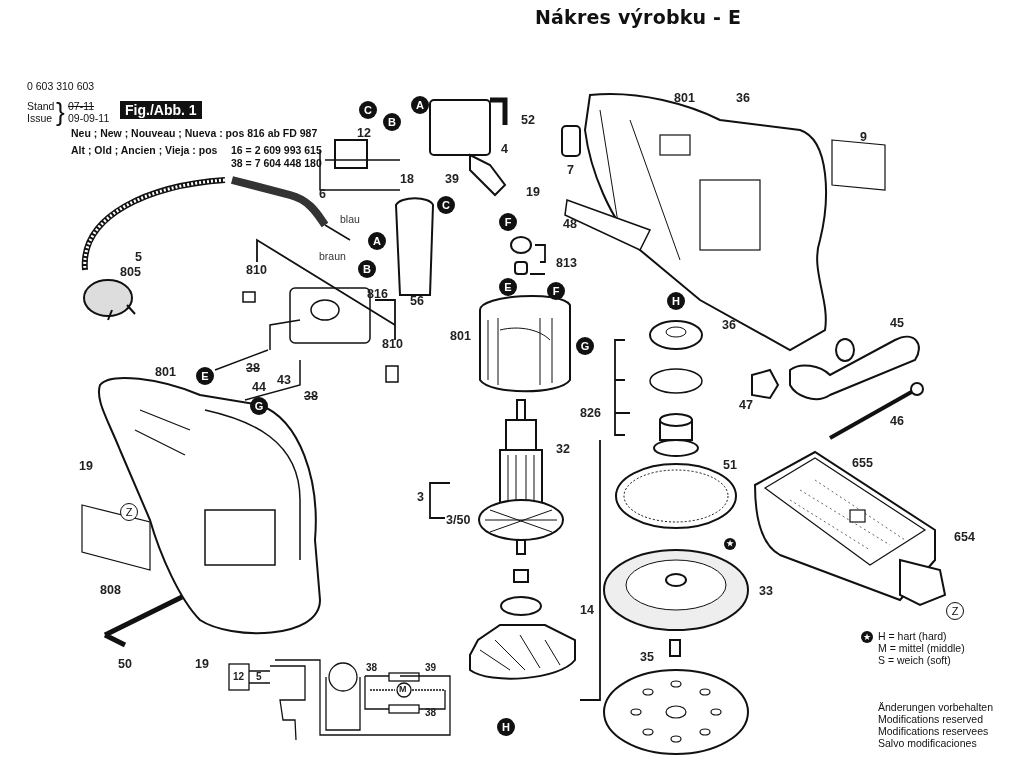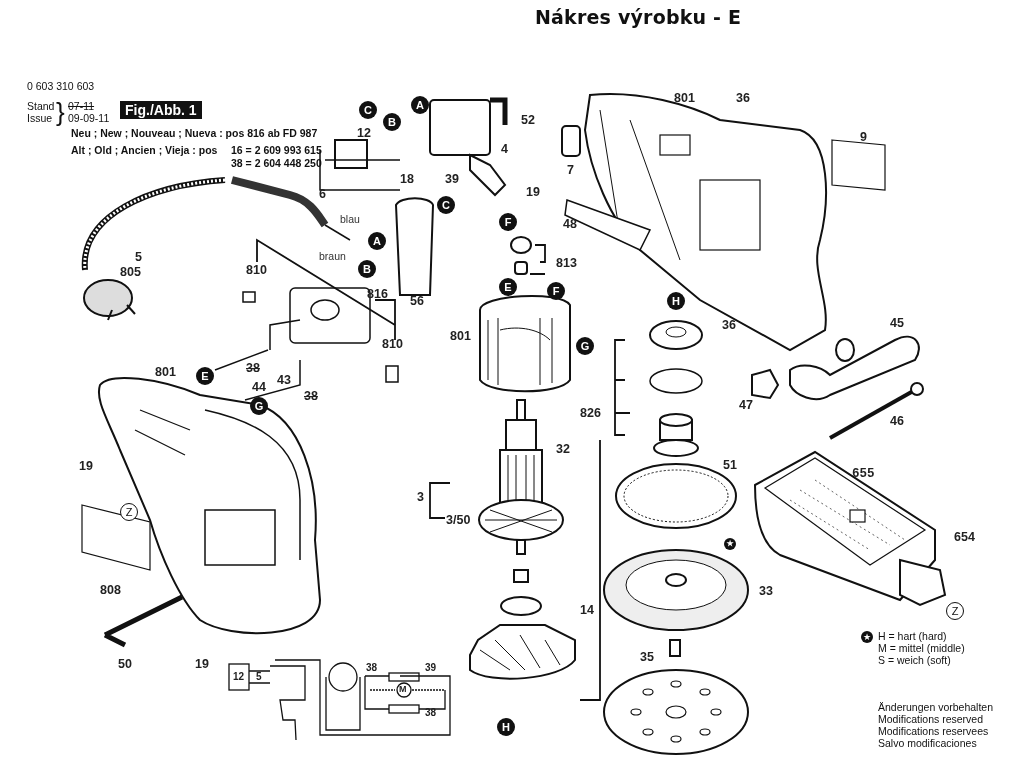--- a/index.html
+++ b/index.html
@@ -26,21 +26,21 @@
 <div class="hdr" style="left:27px;top:80px;">0 603 310 603</div>
 <div class="hdr" style="left:27px;top:100px;">Stand</div>
 <div class="hdr" style="left:27px;top:112px;">Issue</div>
 <div class="brace">}</div>
 <div class="hdr" style="left:68px;top:100px;text-decoration:line-through;">07-11</div>
 <div class="hdr" style="left:68px;top:112px;">09-09-11</div>
 <div class="fig">Fig./Abb. 1</div>
 <div class="hdr bold" style="left:27px;top:127px;">Neu ; New ; Nouveau ; Nueva : pos 816 ab FD 987</div>
 <div class="hdr bold" style="left:27px;top:144px;">Alt ; Old ; Ancien ; Vieja : pos</div>
 <div class="hdr bold" style="left:187px;top:144px;">16 = 2 609 993 615</div>
-<div class="hdr bold" style="left:187px;top:157px;">38 = 2 604 448 250</div>
+<div class="hdr bold" style="left:187px;top:157px;">38 = 7 604 448 180</div>
 
 <svg class="main" width="1024" height="768" viewBox="0 0 1024 768" fill="none" stroke="#111" stroke-width="2">
 
   <g>
     <path d="M225,180 C150,185 80,215 85,270" stroke-width="6"></path>
     <path d="M225,180 C150,185 80,215 85,270" stroke="#fff" stroke-width="3" stroke-dasharray="2 2"></path>
     <ellipse cx="108" cy="298" rx="24" ry="18" fill="#ddd"></ellipse>
     <line x1="112" y1="310" x2="108" y2="320"></line>
       <line x1="127" y1="305" x2="135" y2="314"></line>
     <path d="M232,180 L290,195 C310,200 318,215 325,225" stroke-width="8" stroke="#333"></path>
@@ -215,21 +215,21 @@
 <div class="lbl" style="left:304px;top:389px;text-decoration:line-through;">38</div>
 <div class="lbl" style="left:724px;top:398px;margin-left:15px;">47</div>
 <div class="lbl" style="left:890px;top:414px;">46</div>
 <div class="lbl" style="left:580px;top:406px;">826</div>
 <div class="lbl" style="left:556px;top:442px;">32</div>
 <div class="lbl" style="left:155px;top:365px;">801</div>
 <div class="lbl" style="left:79px;top:459px;">19</div>
 <div class="lbl" style="left:417px;top:490px;">3</div>
 <div class="lbl" style="left:446px;top:513px;">3/50</div>
 <div class="lbl" style="left:723px;top:458px;">51</div>
-<div class="lbl" style="left:852px;top:467px;font-family:Liberation Mono, monospace;">655</div>
+<div class="lbl" style="left:852px;top:456px;">655</div>
 <div class="lbl" style="left:954px;top:530px;">654</div>
 <div class="lbl" style="left:100px;top:583px;">808</div>
 <div class="lbl" style="left:759px;top:584px;">33</div>
 <div class="lbl" style="left:580px;top:603px;">14</div>
 <div class="lbl" style="left:118px;top:657px;">50</div>
 <div class="lbl" style="left:195px;top:657px;">19</div>
 <div class="lbl" style="left:640px;top:650px;">35</div>
 
 <div class="lbl small" style="left:340px;top:213px;">blau</div>
 <div class="lbl small" style="left:319px;top:250px;">braun</div>

